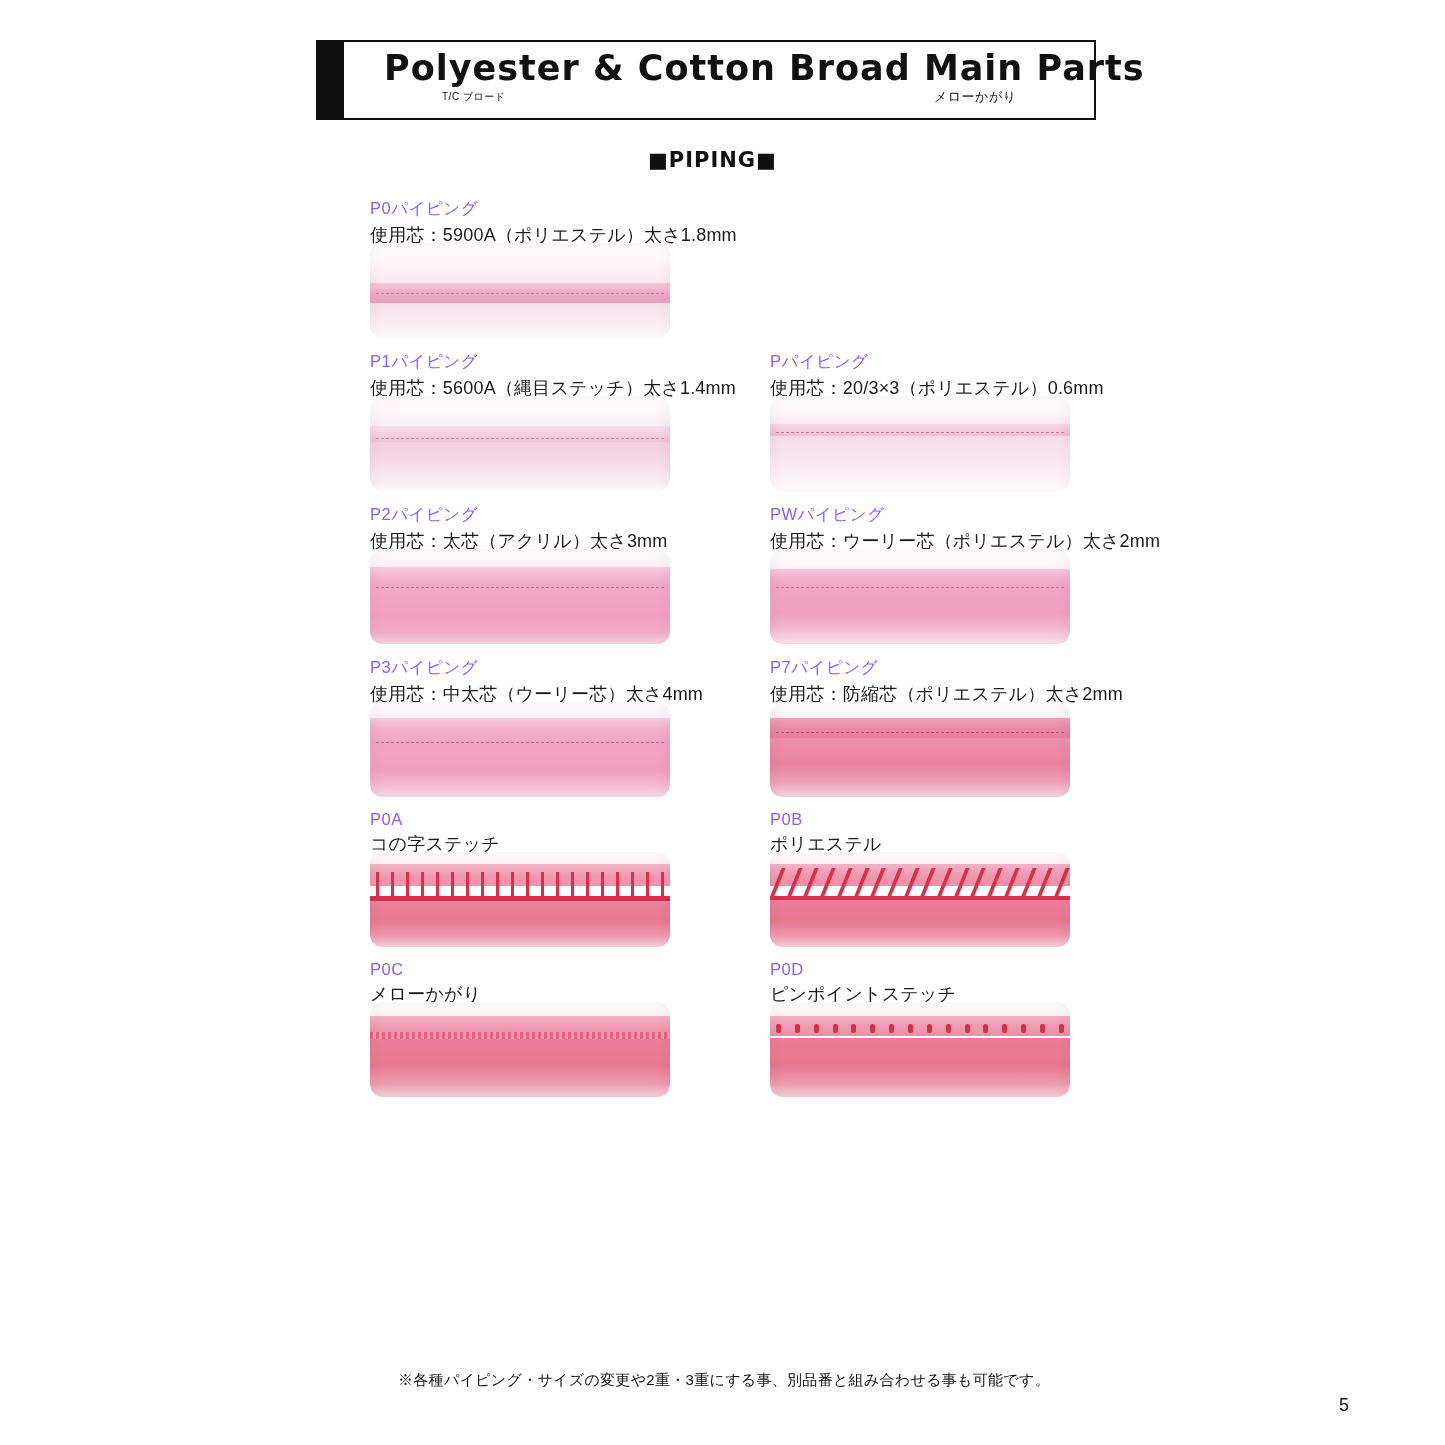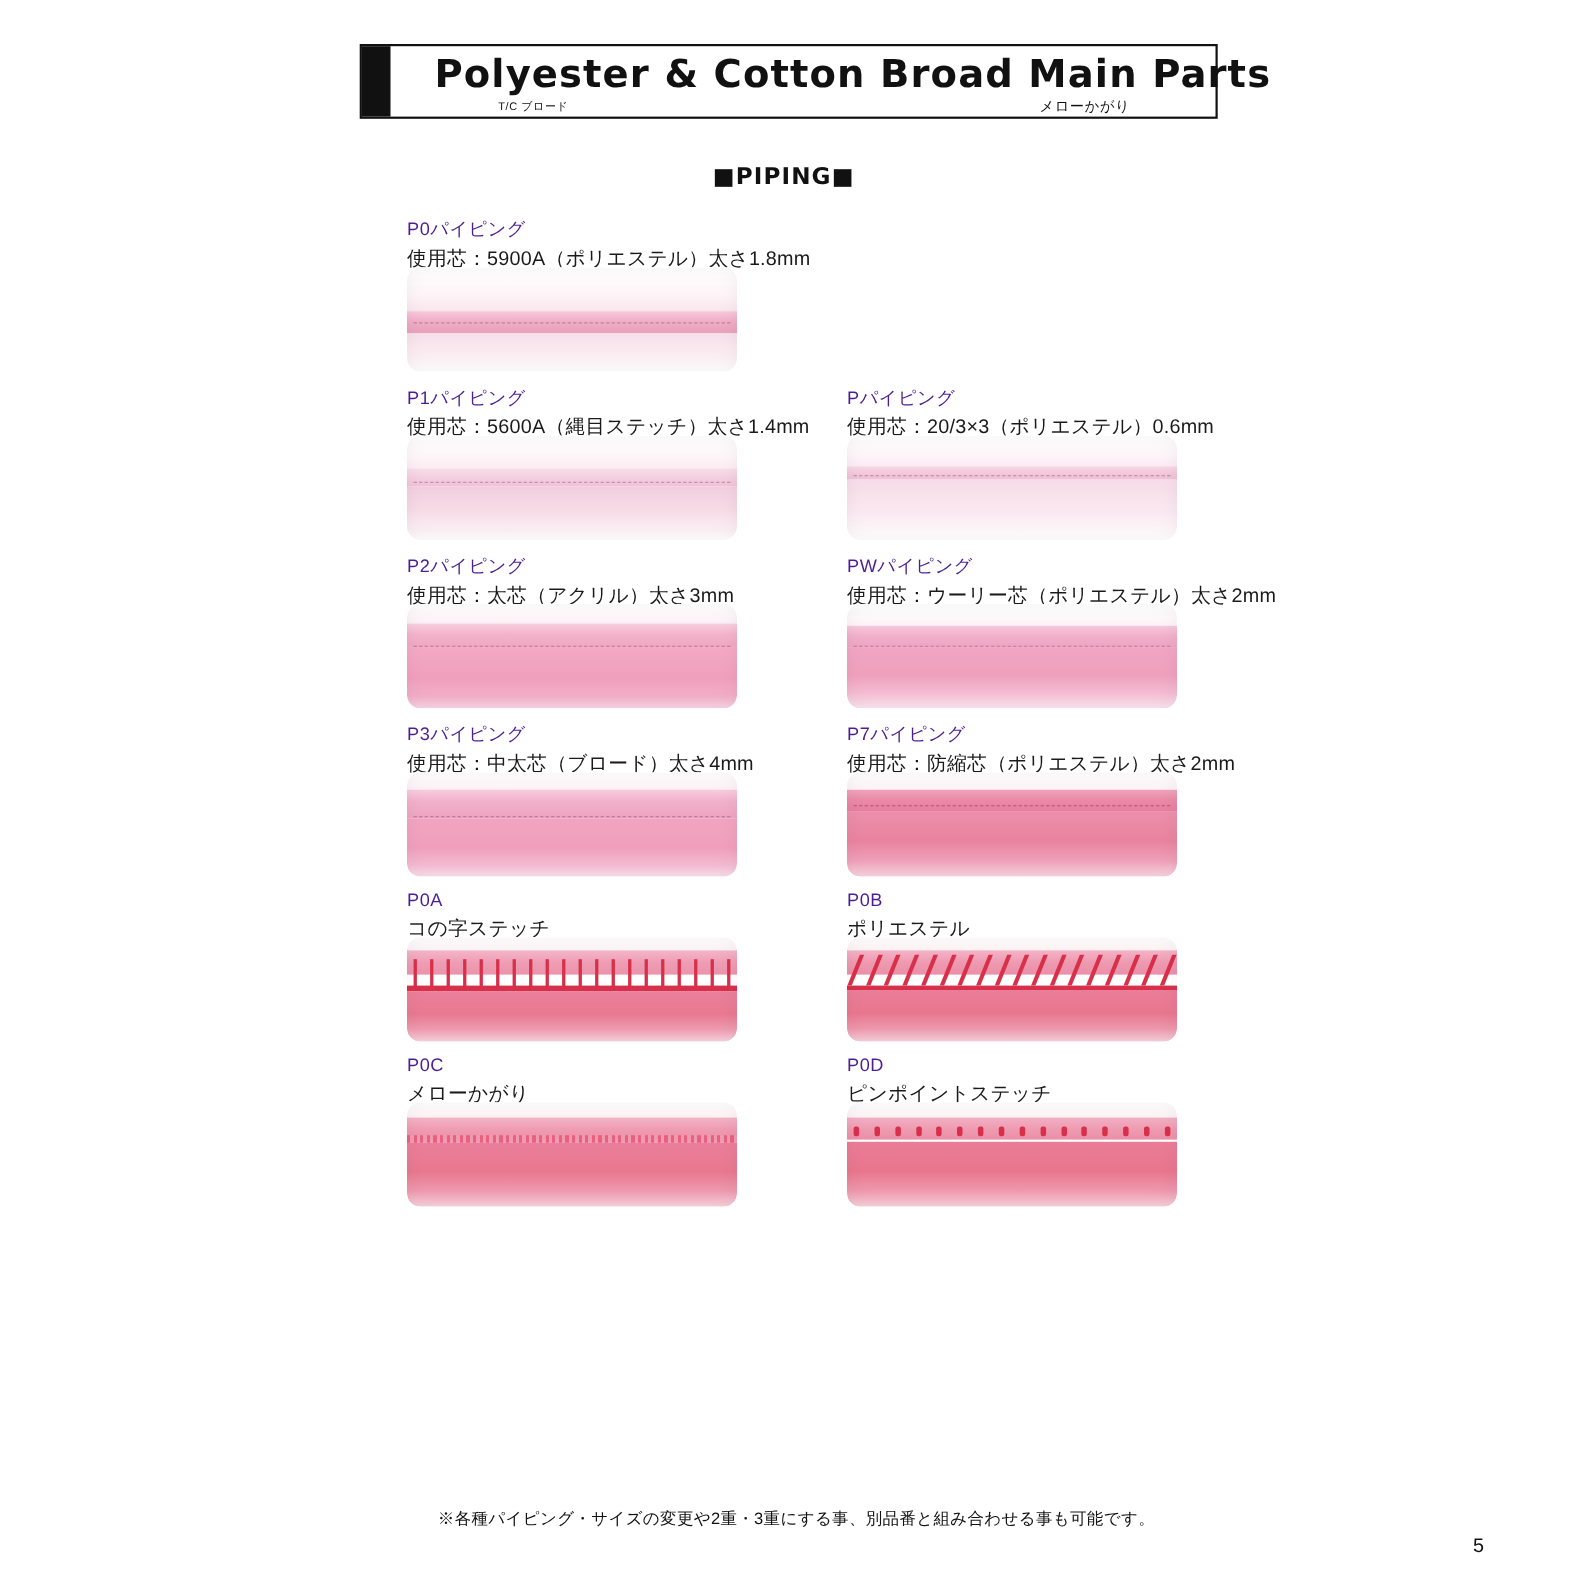--- a/index.html
+++ b/index.html
@@ -12,24 +12,24 @@
     height: 1445px;
     font-family: "Liberation Sans", sans-serif;
     color: #111;
     position: relative;
     overflow: hidden;
   }
 
   
   .header {
     position: absolute;
-    left: 327px;
+    left: 316px;
     top: 40px;
     width: 780px;
-    height: 68px;
+    height: 80px;
     border: 2px solid #111;
     box-sizing: border-box;
     display: flex;
     align-items: stretch;
   }
   .header-bar {
     width: 26px;
     background: #111;
     flex: 0 0 auto;
   }
@@ -91,21 +91,21 @@
   .cell {
     width: 300px;
     margin-right: 100px;
     position: relative;
   }
   .cell:last-child { margin-right: 0; }
 
   .cell-title {
     font-size: 16.5px;
     letter-spacing: 0.5px;
-    color: #4c1d95;
+    color: #8b5cf6;
     margin-bottom: 3px;
     white-space: nowrap;
   }
   .cell-sub {
     font-size: 18px;
     letter-spacing: 0.2px;
     color: #1a1a1a;
     white-space: nowrap;
     margin-bottom: 5px;
     height: 15px;
@@ -264,21 +264,21 @@
           <div class="stitchline" style="top:38px;border-top-color:rgba(180,100,140,0.75);"></div>
           <div class="band" style="top:40px;bottom:0;background:linear-gradient(180deg,#f1a5c2 0%,#efa0bd 45%,#f4bcd2 75%,#fbe6ef 100%);"></div>
         </div>
       </div>
     </div>
   </div>
 
   <div class="row">
     <div class="cell">
       <div class="cell-title">P3パイピング</div>
-      <div class="cell-sub">使用芯：中太芯（ブロード）太さ4mm</div>
+      <div class="cell-sub">使用芯：中太芯（ウーリー芯）太さ4mm</div>
       <div class="swatch">
         <div class="swatch-inner">
           <div class="band" style="top:0;height:20px;background:linear-gradient(180deg,#ffffff 0%,#fdf3f7 70%,#f9e6ef 100%);"></div>
           <div class="cord" style="top:16px;height:26px;background:linear-gradient(180deg,#f7cddf 0%,#f2b1cb 40%,#eda3bf 100%);box-shadow:0 2px 3px rgba(0,0,0,0.09);"></div>
           <div class="stitchline" style="top:40px;border-top-color:rgba(175,95,135,0.8);"></div>
           <div class="band" style="top:42px;bottom:0;background:linear-gradient(180deg,#f1a4c1 0%,#ef9fbc 50%,#f4bad1 80%,#fae0ec 100%);"></div>
         </div>
       </div>
     </div>
     <div class="cell">

